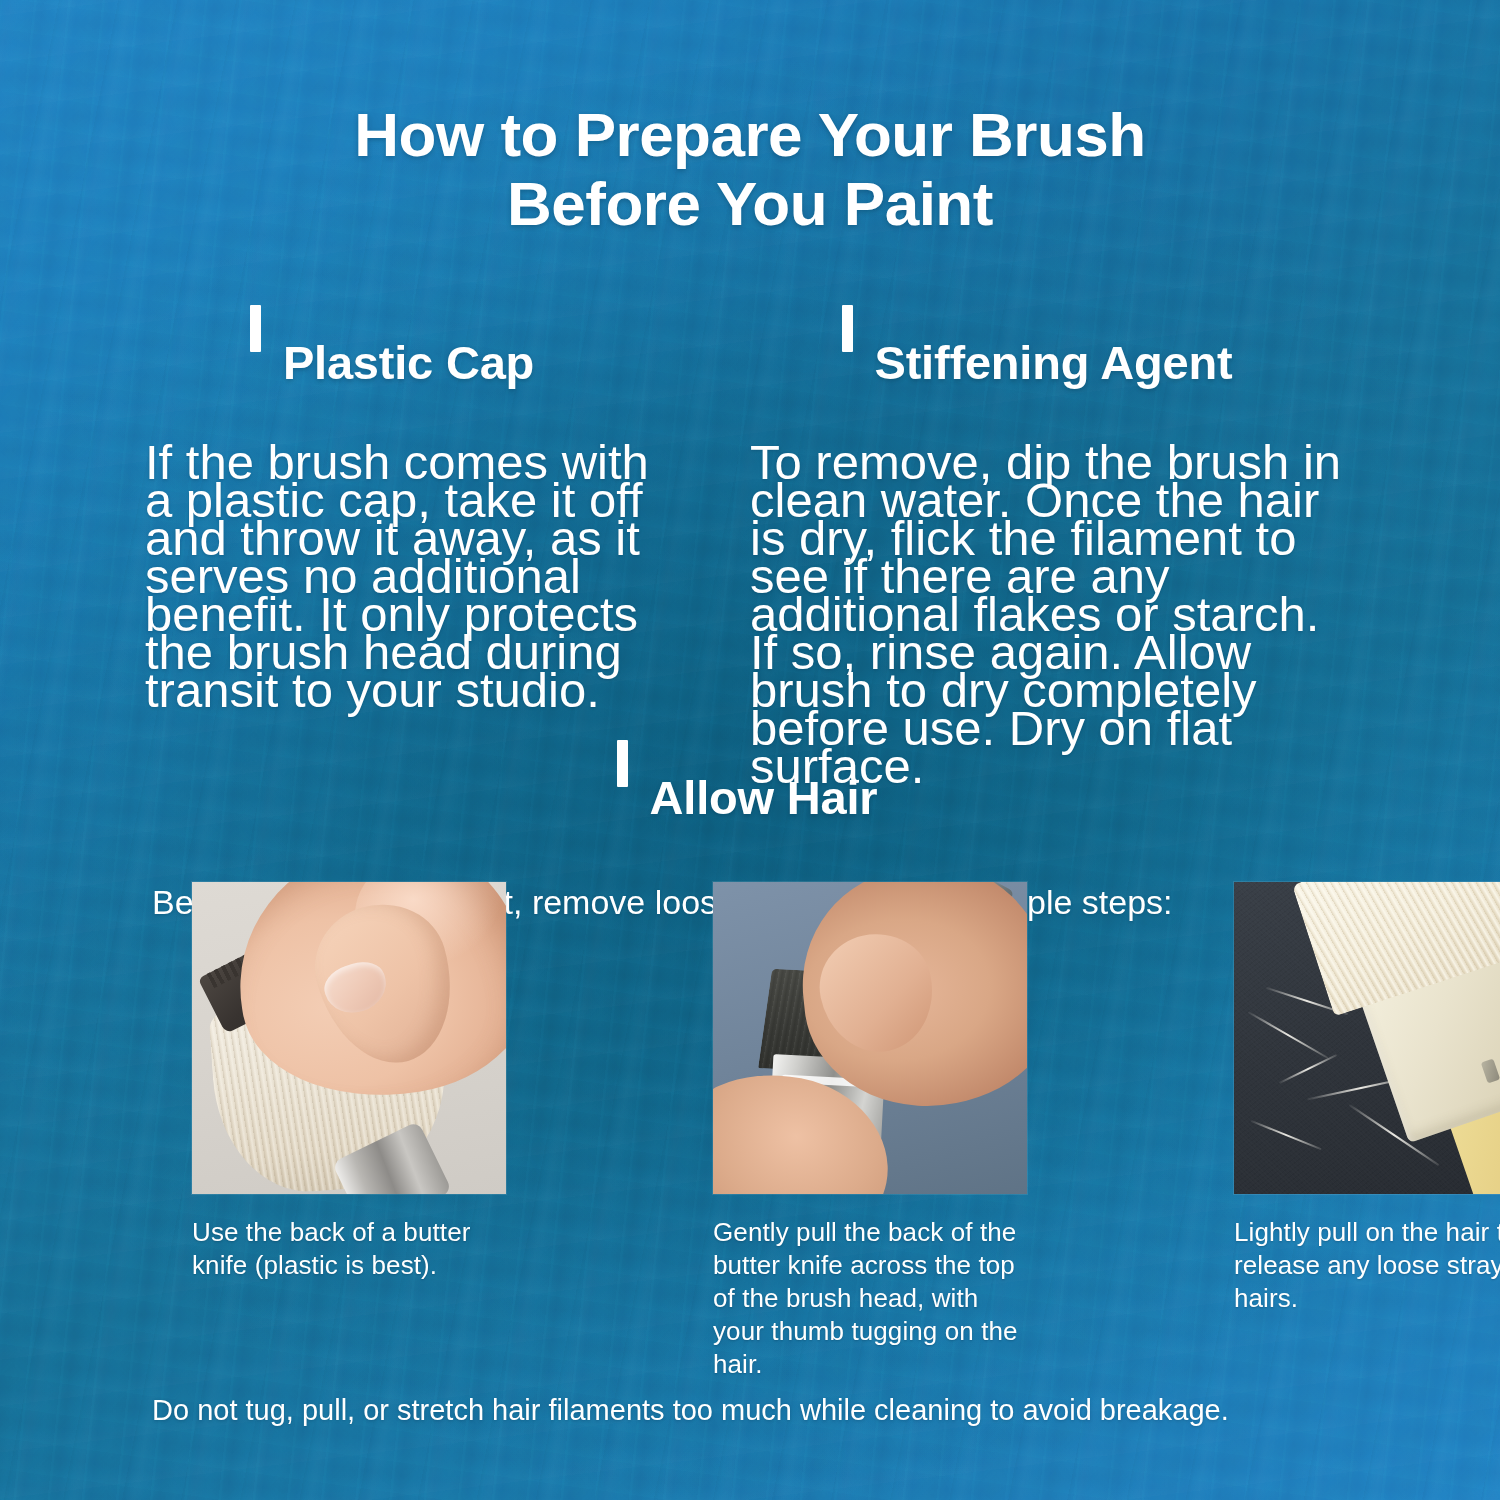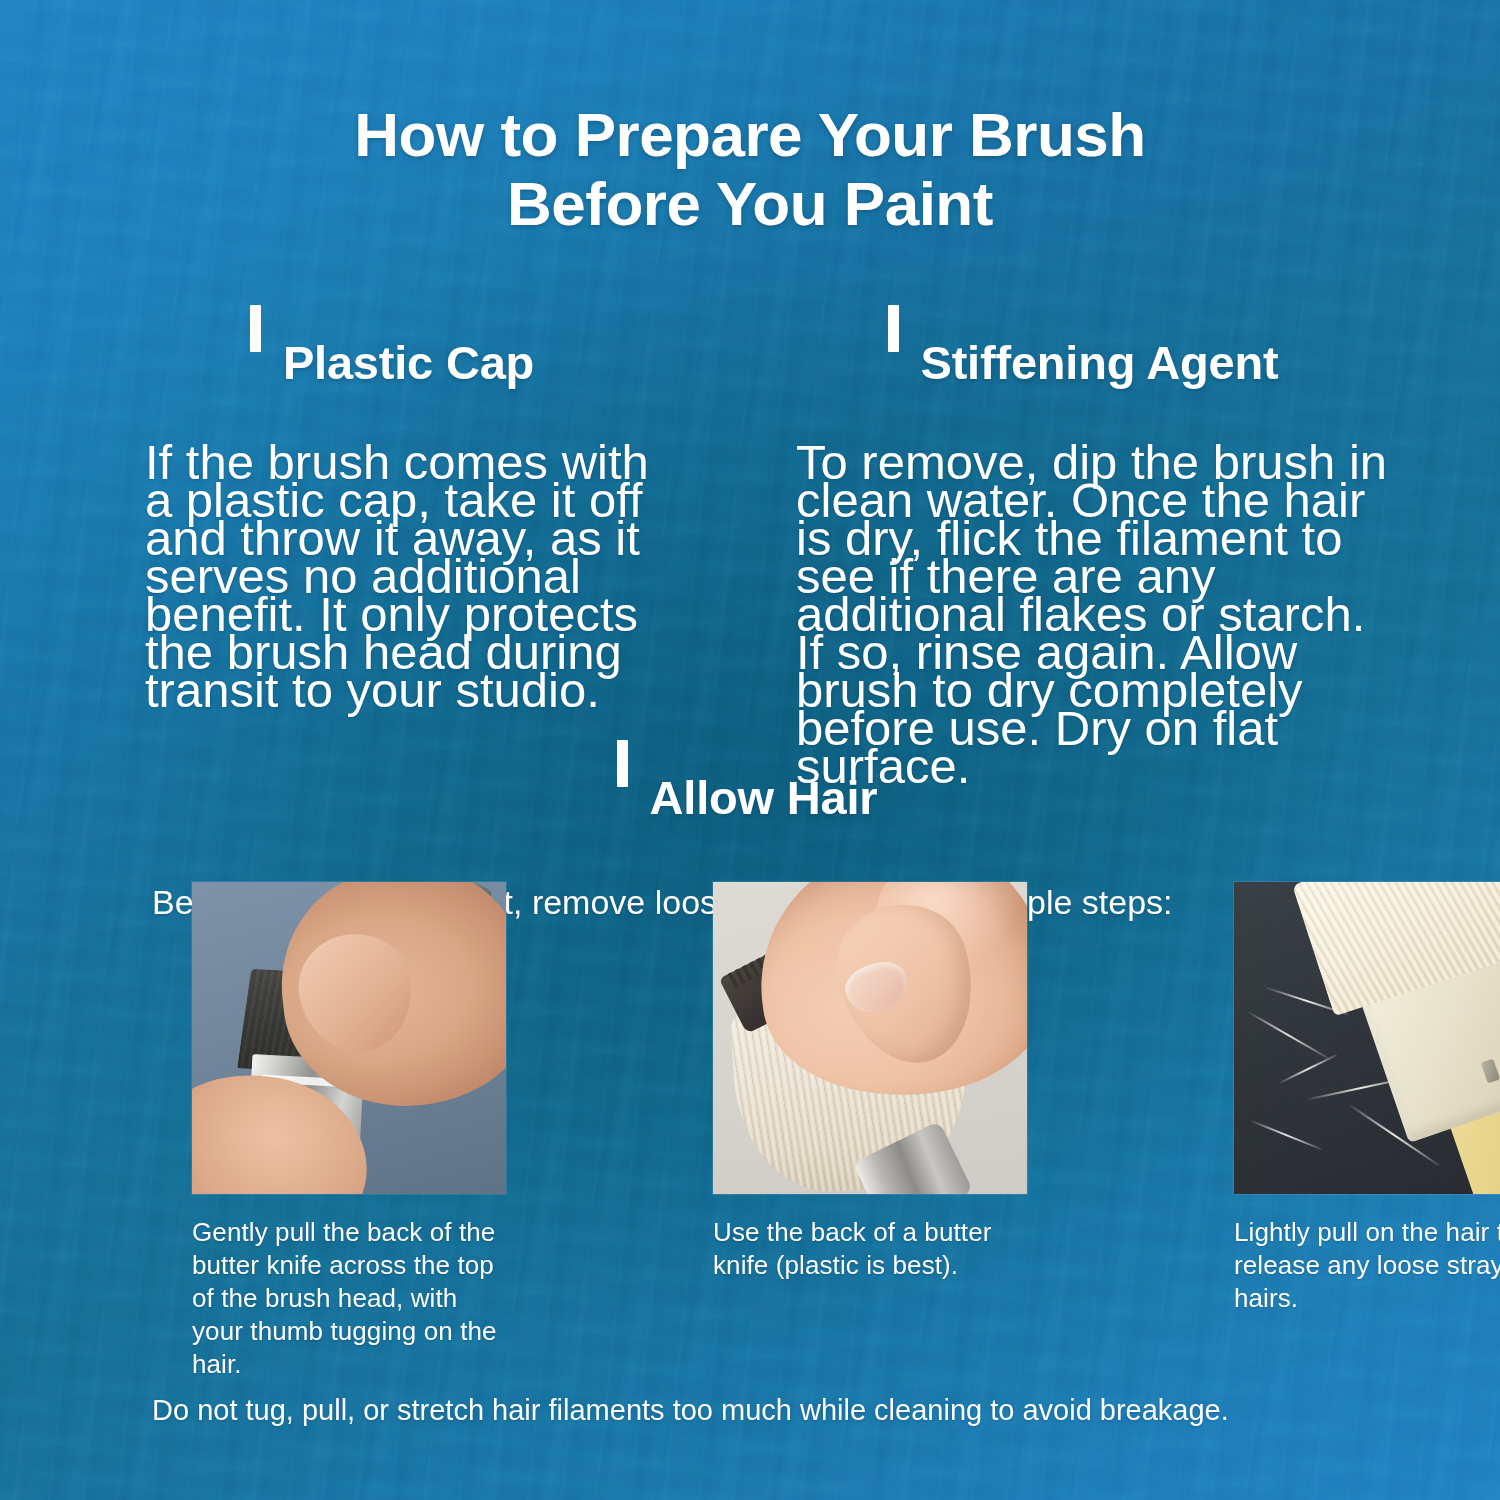--- a/index.html
+++ b/index.html
@@ -83,21 +83,21 @@
   }
   .body-text {
     font-size: 49px;
     line-height: 38px;
     font-weight: normal;
     text-shadow: 0 1px 3px rgba(0,40,62,0.25);
   }
 
   
   .col-left  { position: absolute; left: 112px; top: 300px; width: 560px; }
-  .col-right { position: absolute; left: 763px; top: 300px; width: 640px; }
+  .col-right { position: absolute; left: 717px; top: 300px; width: 640px; }
   .col-left .body-text, .col-right .body-text { margin-top: 18px; margin-left: 33px; }
 
   
   .sec-loose { position: absolute; left: 112px; top: 735px; width: 1270px; }
   .loose-intro {
     margin-top: 20px;
     margin-left: 40px;
     font-size: 34px;
     line-height: 44px;
     text-shadow: 0 1px 3px rgba(0,40,62,0.25);
@@ -347,50 +347,50 @@
 
     <section class="sec-loose">
       <div class="sec-head">
         <span class="bar"></span>
         <h2 class="sec-title">Allow Hair</h2>
       </div>
       <p class="loose-intro">Before you start to paint, remove loose hair with these simple steps:</p>
     </section>
 
     <div class="photos">
-
-      <figure class="photo-cell">
-        <div class="photo ph2">
-          <div class="head"></div>
-          <div class="ferrule2"></div>
-          <div class="handle2"></div>
-          <div class="knife2"></div>
-          <div class="h-upper"></div>
-          <div class="f-thumb"></div>
-          <div class="h-lower"></div>
-        </div>
-        <figcaption class="caption">Gently pull the back of the butter knife across the top of the brush head, with your thumb tugging on the hair.</figcaption>
-      </figure>
 
       <figure class="photo-cell">
         <div class="photo ph1">
           <div class="bristles"></div>
           <div class="ferrule"></div>
           <div class="knife"></div>
           <div class="serr"></div>
           <div class="hand">
               <div class="knuckle"></div>
             </div>
           <div class="thumb"></div>
           <div class="nail"></div>
         </div>
         <figcaption class="caption">Use the back of a butter knife (plastic is best).</figcaption>
       </figure>
 
       <figure class="photo-cell">
+        <div class="photo ph2">
+          <div class="head"></div>
+          <div class="ferrule2"></div>
+          <div class="handle2"></div>
+          <div class="knife2"></div>
+          <div class="h-upper"></div>
+          <div class="f-thumb"></div>
+          <div class="h-lower"></div>
+        </div>
+        <figcaption class="caption">Gently pull the back of the butter knife across the top of the brush head, with your thumb tugging on the hair.</figcaption>
+      </figure>
+
+      <figure class="photo-cell">
         <div class="photo ph3">
           <div class="grain"></div>
           <div class="hair hr1"></div>
           <div class="hair hr2"></div>
           <div class="hair hr3"></div>
           <div class="hair hr4"></div>
           <div class="hair hr5"></div>
           <div class="hair hr6"></div>
           <div class="handle3"></div>
           <div class="ferrule3"></div>

